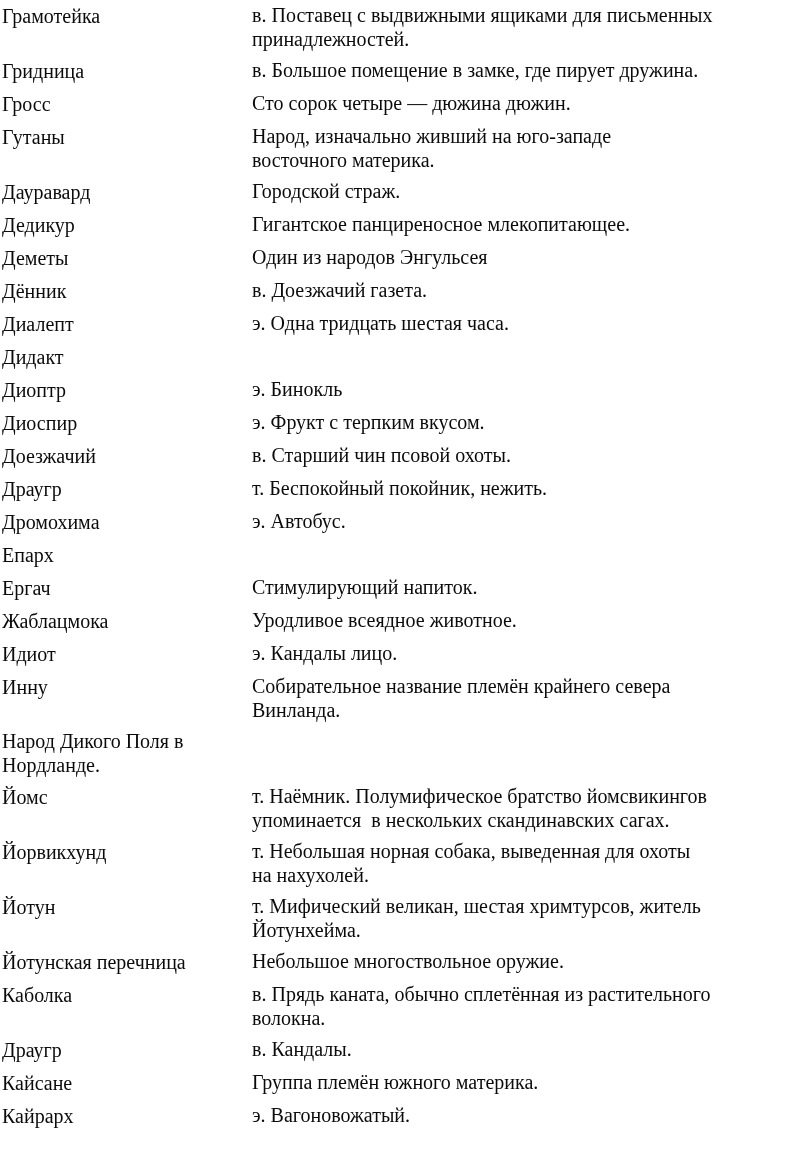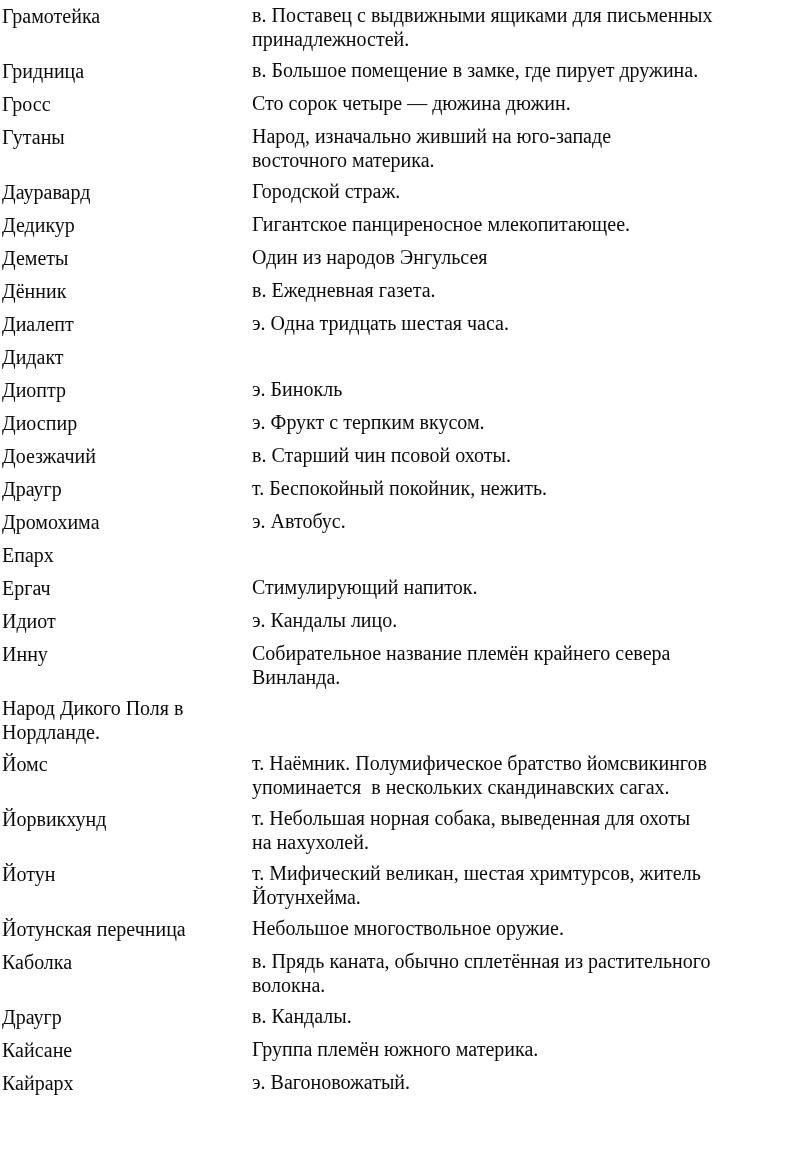--- a/index.html
+++ b/index.html
@@ -65,21 +65,21 @@
       <div class="entry">
         <div class="term">Дедикур</div>
         <div class="definition">Гигантское панциреносное млекопитающее.</div>
       </div>
       <div class="entry">
         <div class="term">Деметы</div>
         <div class="definition">Один из народов Энгульсея</div>
       </div>
       <div class="entry">
         <div class="term">Дённик</div>
-        <div class="definition">в. Ежедневная газета.</div>
+        <div class="definition">в. Доезжачий газета.</div>
       </div>
       <div class="entry">
         <div class="term">Диалепт</div>
         <div class="definition">э. Одна тридцать шестая часа.</div>
       </div>
       <div class="entry">
         <div class="term">Дидакт</div>
       </div>
       <div class="entry">
         <div class="term">Диоптр</div>
@@ -100,20 +100,24 @@
       <div class="entry">
         <div class="term">Дромохима</div>
         <div class="definition">э. Автобус.</div>
       </div>
       <div class="entry">
         <div class="term">Епарх</div>
       </div>
       <div class="entry">
         <div class="term">Ергач</div>
         <div class="definition">Стимулирующий напиток.</div>
+      </div>
+      <div class="entry">
+        <div class="term">Жаблацмока</div>
+        <div class="definition">Уродливое всеядное животное.</div>
       </div>
       <div class="entry">
         <div class="term">Идиот</div>
         <div class="definition">э. Кандалы лицо.</div>
       </div>
       <div class="entry">
         <div class="term">Инну</div>
         <div class="definition">Собирательное название племён крайнего севера
 Винланда.</div>
       </div>

